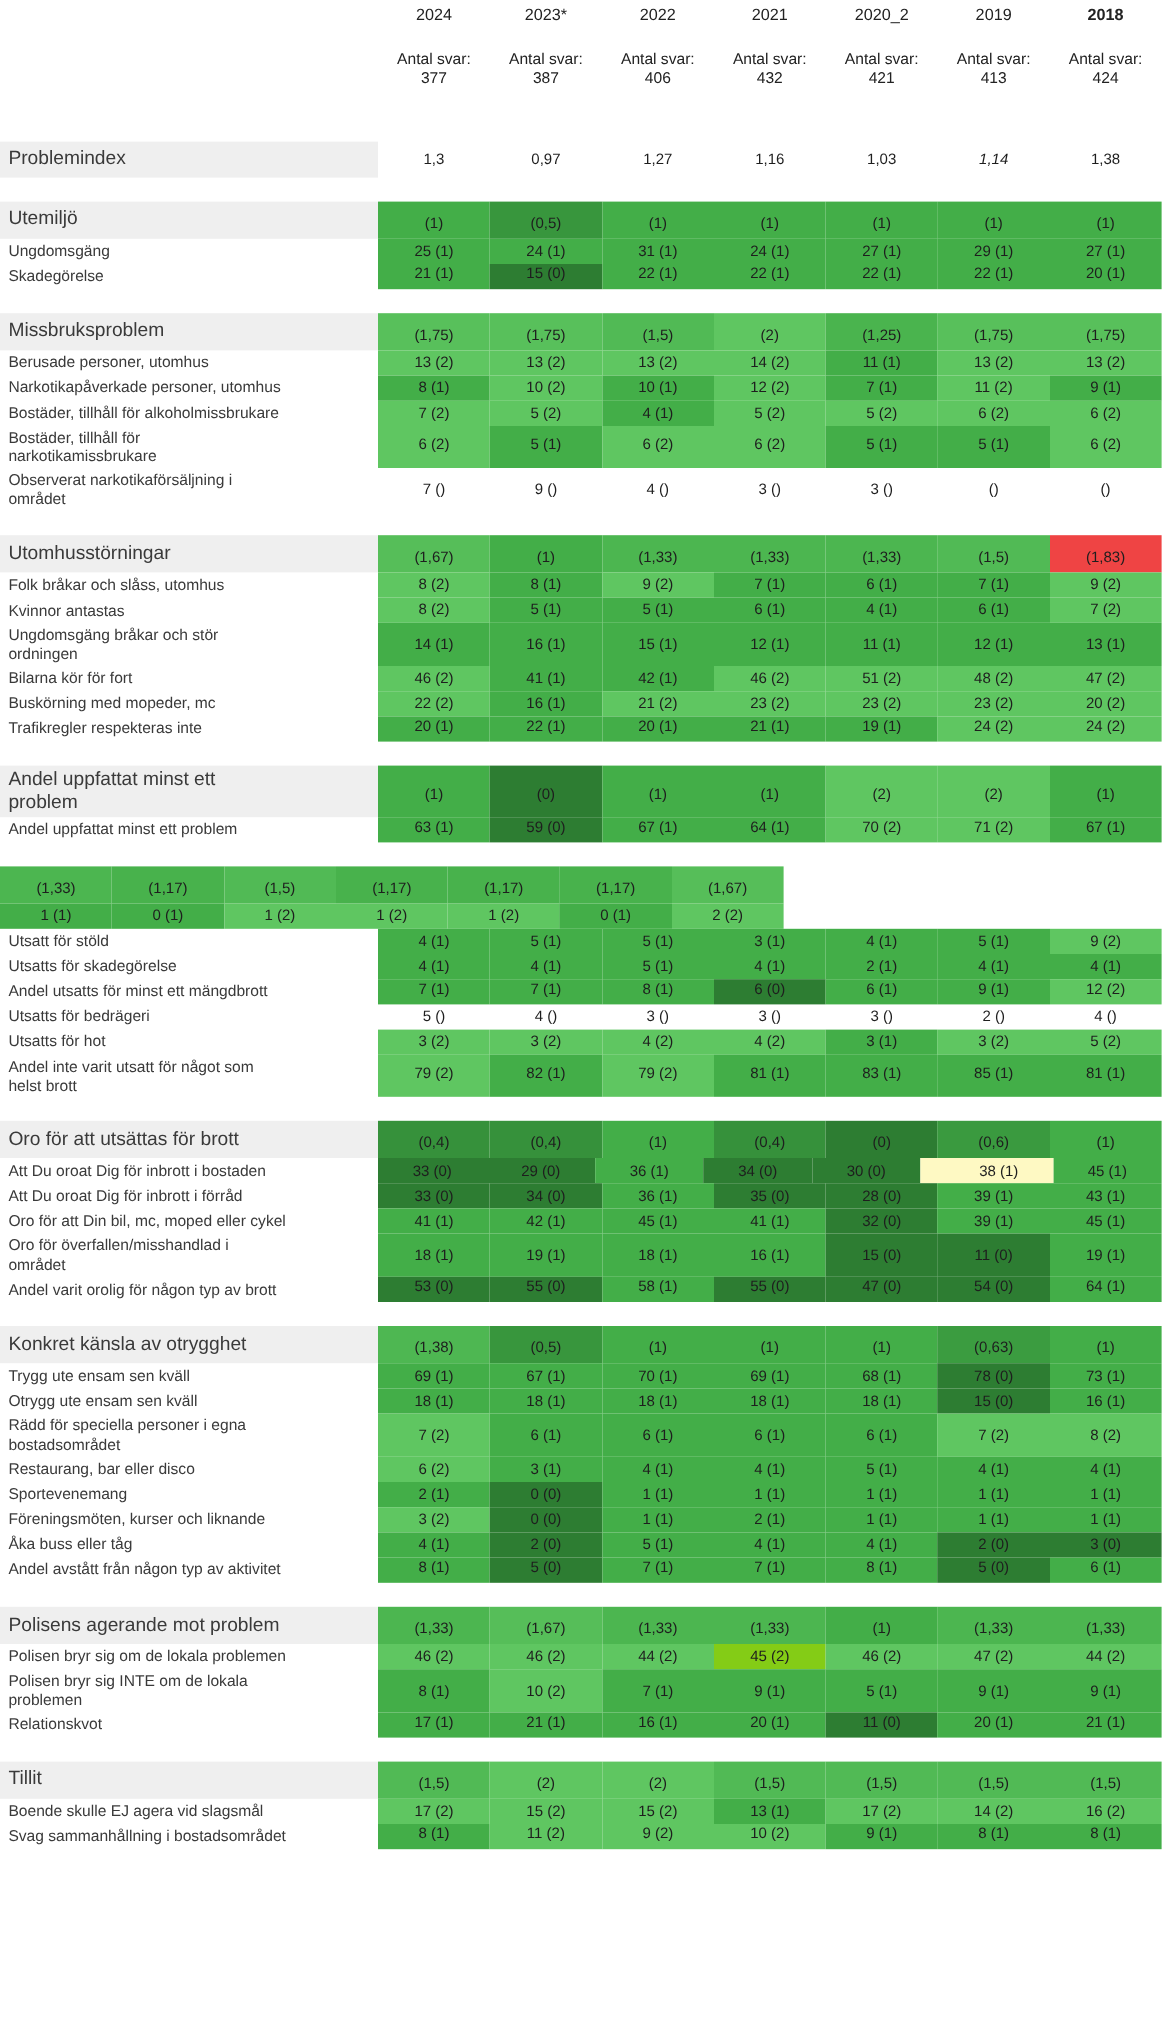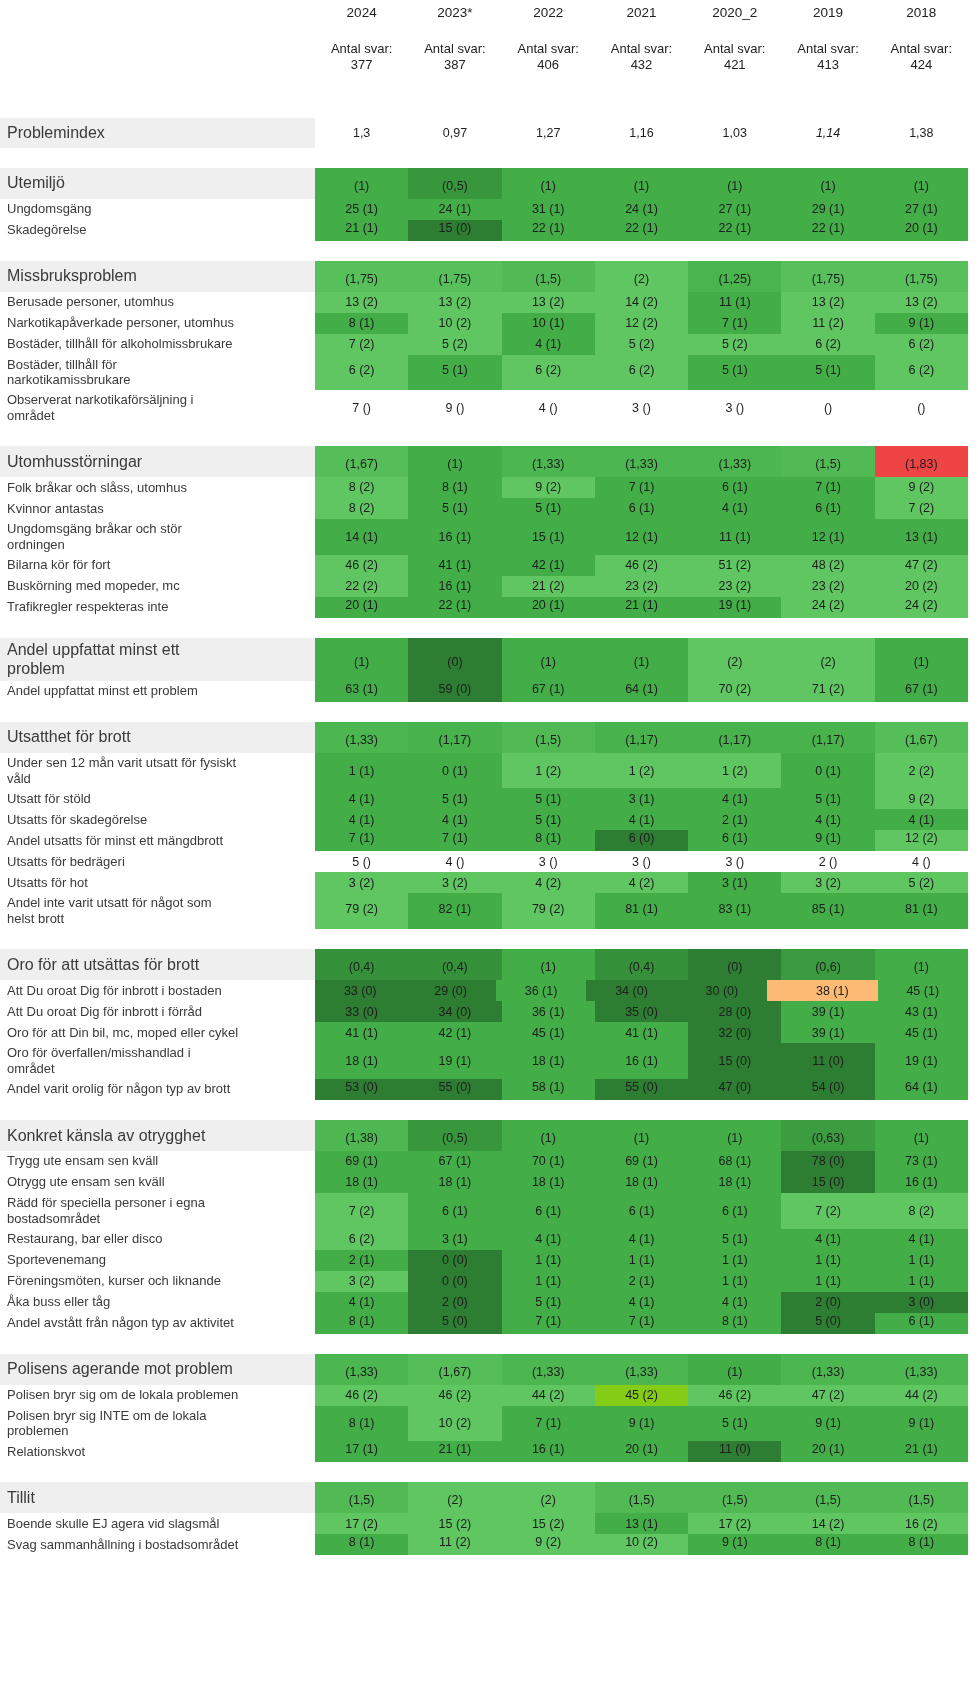--- a/index.html
+++ b/index.html
@@ -34,21 +34,21 @@
 <div class="sheet">
   <div class="row years-row">
     <div class="labelcol"></div>
     <div class="cells" id="years-cells">
         <div class="cell" style="background: transparent;">2024</div>
         <div class="cell" style="background: transparent;">2023*</div>
         <div class="cell" style="background: transparent;">2022</div>
         <div class="cell" style="background: transparent;">2021</div>
         <div class="cell" style="background: transparent;">2020_2</div>
         <div class="cell" style="background: transparent;">2019</div>
-        <div class="cell" style="background: transparent;">2018</div>
+        <div class="cell" style="background: transparent; font-weight: bold;">2018</div>
       </div>
   </div>
   <div class="row antal-row">
     <div class="labelcol"></div>
     <div class="cells" id="antal-cells">
         <div class="cell" style="background: transparent;">
           <span>Antal svar:</span>
           <span>377</span>
         </div>
         <div class="cell" style="background: transparent;">
@@ -313,34 +313,31 @@
             <div class="cell" style="background: rgb(67, 174, 72);">67 (1)</div>
             <div class="cell" style="background: rgb(67, 174, 72);">64 (1)</div>
             <div class="cell" style="background: rgb(95, 198, 97);">70 (2)</div>
             <div class="cell" style="background: rgb(95, 198, 97);">71 (2)</div>
             <div class="cell" style="background: rgb(67, 174, 72);">67 (1)</div>
           </div>
         </div>
       </div>
       <div class="section">
         <div class="row sec-head">
-          <div class="labelcol">Utsatthet för brott</div>
           <div class="cells">
             <div class="cell" style="background: rgb(76, 182, 80);">(1,33)</div>
             <div class="cell" style="background: rgb(72, 178, 76);">(1,17)</div>
             <div class="cell" style="background: rgb(81, 186, 85);">(1,5)</div>
             <div class="cell" style="background: rgb(72, 178, 76);">(1,17)</div>
             <div class="cell" style="background: rgb(72, 178, 76);">(1,17)</div>
             <div class="cell" style="background: rgb(72, 178, 76);">(1,17)</div>
             <div class="cell" style="background: rgb(86, 190, 89);">(1,67)</div>
           </div>
         </div>
         <div class="row data-row">
-          <div class="labelcol">Under sen 12 mån varit utsatt för fysiskt
-våld</div>
           <div class="cells">
             <div class="cell" style="background: rgb(67, 174, 72);">1 (1)</div>
             <div class="cell" style="background: rgb(67, 174, 72);">0 (1)</div>
             <div class="cell" style="background: rgb(95, 198, 97);">1 (2)</div>
             <div class="cell" style="background: rgb(95, 198, 97);">1 (2)</div>
             <div class="cell" style="background: rgb(95, 198, 97);">1 (2)</div>
             <div class="cell" style="background: rgb(67, 174, 72);">0 (1)</div>
             <div class="cell" style="background: rgb(95, 198, 97);">2 (2)</div>
           </div>
         </div>
@@ -432,21 +429,21 @@
           </div>
         </div>
         <div class="row data-row">
           <div class="labelcol">Att Du oroat Dig för inbrott i bostaden</div>
           <div class="cells">
             <div class="cell" style="background: rgb(45, 125, 50);">33 (0)</div>
             <div class="cell" style="background: rgb(45, 125, 50);">29 (0)</div>
             <div class="cell" style="background: rgb(67, 174, 72);">36 (1)</div>
             <div class="cell" style="background: rgb(45, 125, 50);">34 (0)</div>
             <div class="cell" style="background: rgb(45, 125, 50);">30 (0)</div>
-            <div class="cell" style="background: #fdba74; padding-left: 20px;">38 (1)</div>
+            <div class="cell" style="background: #fef9c3; padding-left: 20px;">38 (1)</div>
             <div class="cell" style="background: rgb(67, 174, 72);">45 (1)</div>
           </div>
         </div>
         <div class="row data-row">
           <div class="labelcol">Att Du oroat Dig för inbrott i förråd</div>
           <div class="cells">
             <div class="cell" style="background: rgb(45, 125, 50);">33 (0)</div>
             <div class="cell" style="background: rgb(45, 125, 50);">34 (0)</div>
             <div class="cell" style="background: rgb(67, 174, 72);">36 (1)</div>
             <div class="cell" style="background: rgb(45, 125, 50);">35 (0)</div>

